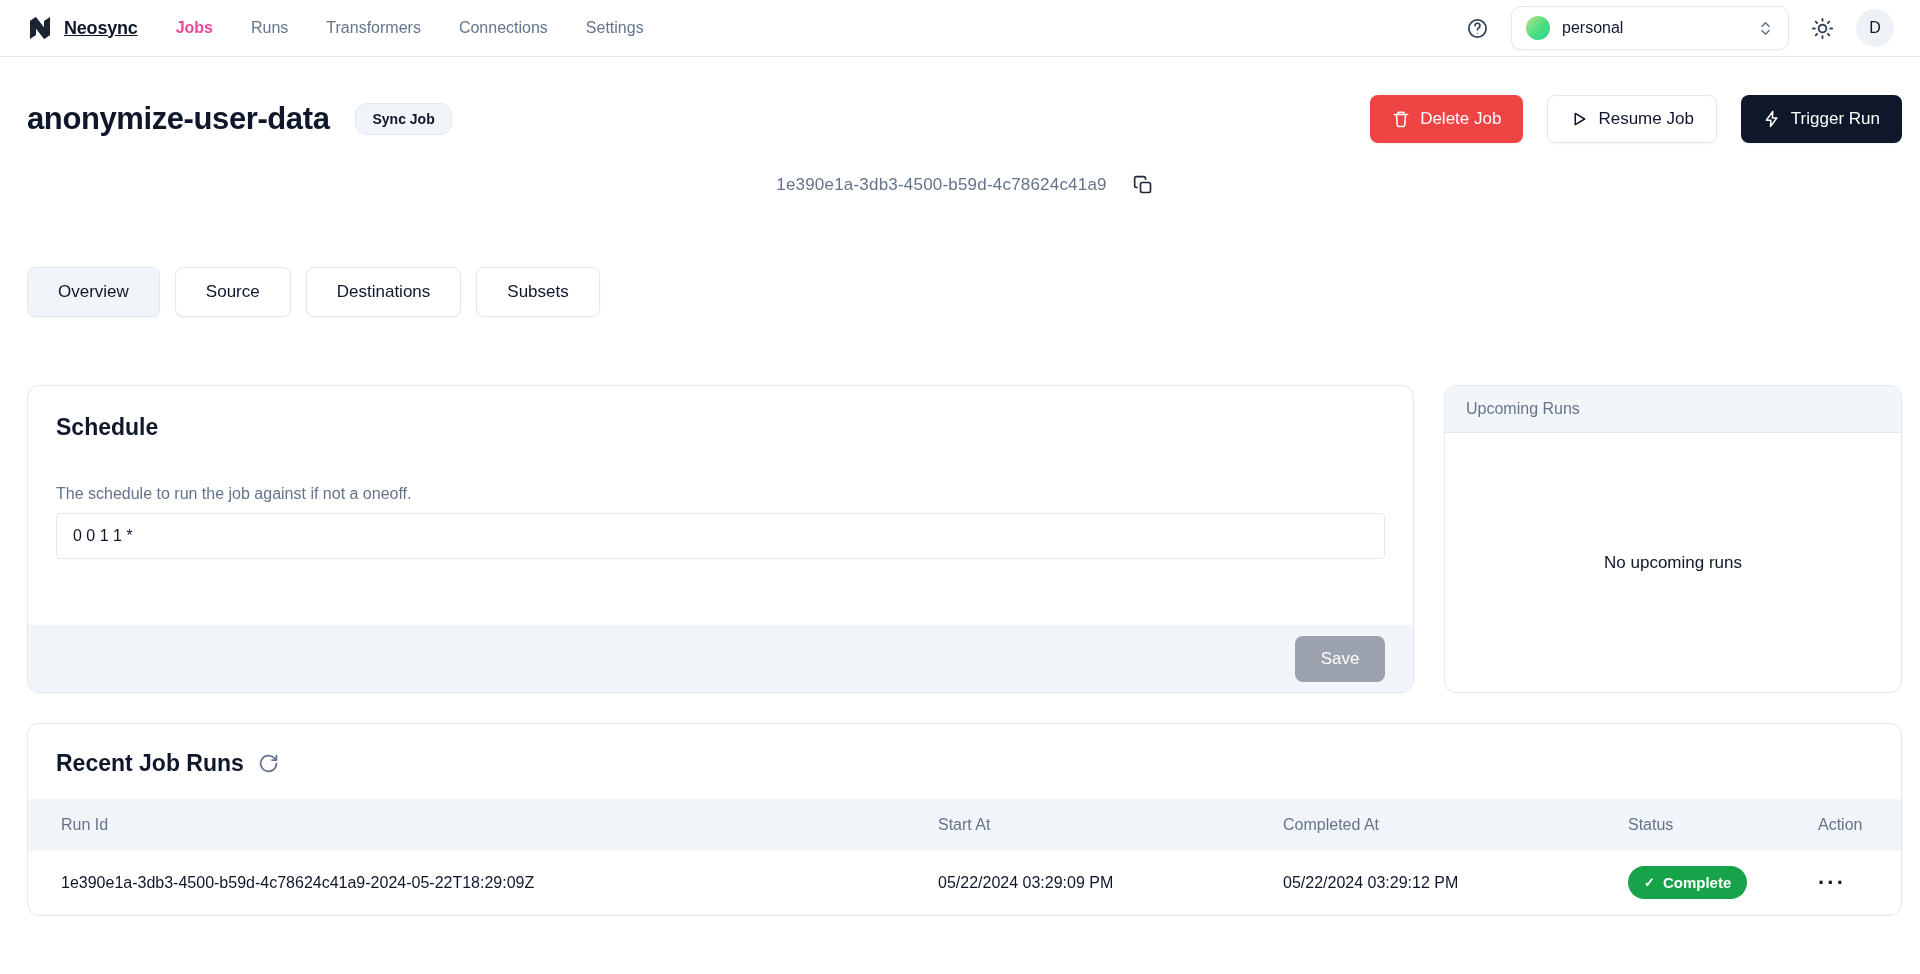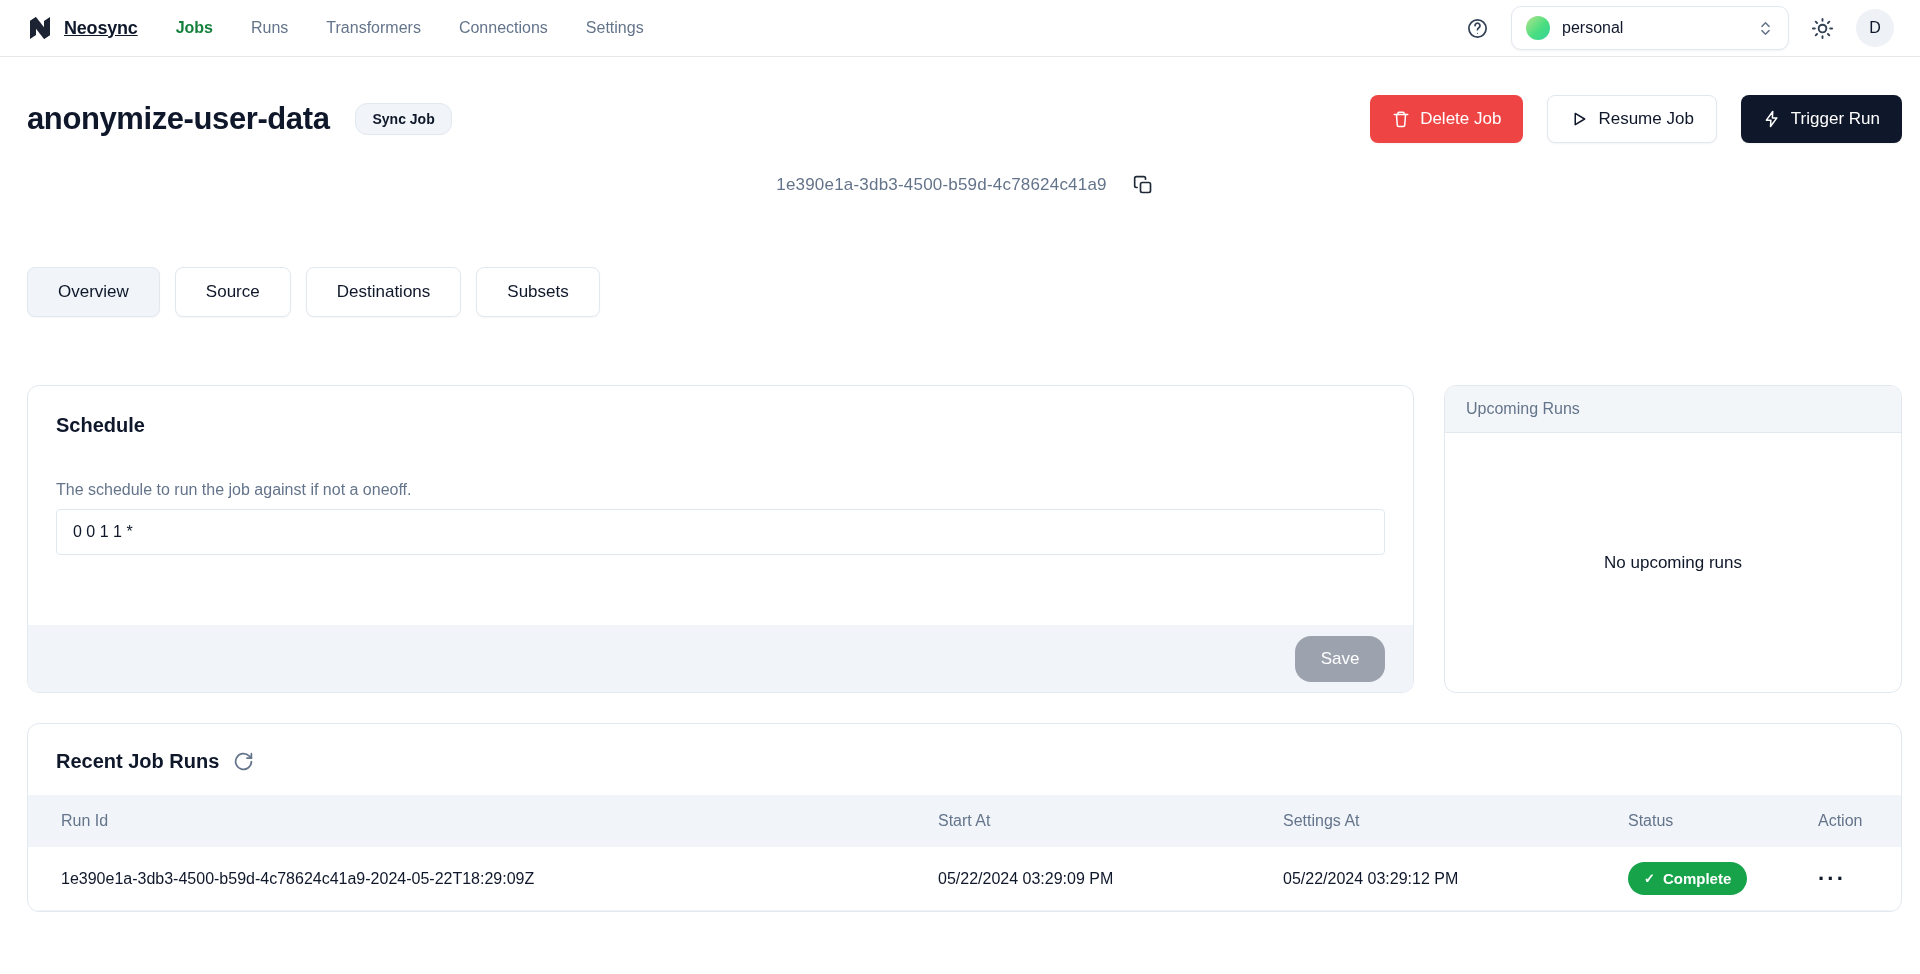--- a/index.html
+++ b/index.html
@@ -6,21 +6,21 @@
   html,body { width:1920px; height:974px; overflow:hidden; background:#fff;
     font-family:"Liberation Sans", sans-serif; color:#0f172a; }
 
   
   .topnav { height:57px; display:flex; align-items:center; gap:38px;
     padding:0 26px; border-bottom:1px solid #e5e7eb; background:#fff; }
   .brand { display:flex; align-items:center; gap:10px;text-decoration:underline; }
   .brand-name { font-size:18px; font-weight:700; letter-spacing:-.2px; }
   .nav-links { display:flex; align-items:center; gap:38px; }
   .nav-link { font-size:16px; color:#64748b; cursor:pointer; text-decoration:none; }
-  .nav-link.active { color:#15803d; font-weight:600; }
+  .nav-link.active { color:#ec4899; font-weight:600; }
   .nav-right { margin-left:auto; display:flex; align-items:center; gap:22px; }
   .icon-btn { display:flex; align-items:center; justify-content:center; cursor:pointer;
     color:#334155; background:none; border:none; }
   .account-select { display:flex; align-items:center; gap:12px; height:44px; width:278px;
     border:1px solid #e2e8f0; border-radius:10px; background:#fff; padding:0 14px;
     box-shadow:0 1px 2px rgba(0,0,0,.05); cursor:pointer; }
   .ws-avatar { width:24px; height:24px; border-radius:50%;
     background:linear-gradient(135deg,#b5e48c 0%,#4ade80 55%,#34d399 100%); }
   .ws-label { font-size:16px; font-weight:500; flex:1; text-align:left; }
   .user-avatar { width:38px; height:38px; border-radius:50%; background:#eef2f6;
@@ -51,29 +51,29 @@
     font-weight:500; color:#0f172a; background:#fff; border:1px solid #e2e8f0;
     border-radius:8px; cursor:pointer; box-shadow:0 1px 2px rgba(0,0,0,.04);
     font-family:inherit; }
   .tab.active { background:#f1f5f9; }
 
   
   .cards-row { margin-top:68px; display:flex; gap:30px; }
   .card { border:1px solid #e2e8f0; border-radius:12px; background:#fff; }
   .schedule-card { flex:1; height:308px; display:flex; flex-direction:column; overflow:hidden; }
   .schedule-body { padding:28px 28px 0; flex:1; }
-  .card-title { font-size:20px; font-weight:700; }
+  .card-title { font-size:23px; font-weight:700; }
   .schedule-desc { margin-top:44px; font-size:16px; color:#64748b; }
   .cron-input { margin-top:10px; width:100%; height:46px; border:1px solid #e2e8f0;
     border-radius:4px; padding:2px 16px; font-size:16px; font-weight:500; color:#0f172a;
     font-family:inherit; outline:none; }
   .schedule-footer { background:#f1f5f9; padding:10px 28px; display:flex;
     justify-content:flex-end; align-items:center; height:67px; }
   .btn-save { height:46px; width:90px; background:#9ca3af; color:#fff; border:none;
-    border-radius:16px; font-size:17px; font-weight:500; cursor:pointer; font-family:inherit; }
+    border-radius:8px; font-size:17px; font-weight:500; cursor:pointer; font-family:inherit; }
 
   .upcoming-card { width:458px; height:308px; display:flex; flex-direction:column; overflow:hidden; }
   .upcoming-header { background:#f3f6f9; border-bottom:1px solid #e2e8f0;
     padding:14px 21px; font-size:16px; color:#64748b; }
   .upcoming-body { flex:1; display:flex; align-items:center; justify-content:center;
     font-size:17px; font-weight:500; color:#0f172a; }
 
   
   .recent-card { margin-top:30px; overflow:hidden; }
   .recent-title-row { display:flex; align-items:center; gap:14px; padding:26px 28px 22px; }
@@ -219,21 +219,21 @@
       <button class="icon-btn refresh-btn">
         <svg width="21" height="21" viewBox="0 0 24 24" fill="none" stroke="currentColor" stroke-width="2" stroke-linecap="round" stroke-linejoin="round">
           <path d="M21 12a9 9 0 1 1-2.64-6.36L21 8"></path>
           <path d="M21 3v5h-5"></path>
         </svg>
       </button>
     </div>
     <div class="grid-row thead">
       <div>Run Id</div>
       <div>Start At</div>
-      <div>Settings At</div>
+      <div>Completed At</div>
       <div>Status</div>
       <div>Action</div>
     </div>
     <div class="grid-row trow">
       <div>1e390e1a-3db3-4500-b59d-4c78624c41a9-2024-05-22T18:29:09Z</div>
       <div>05/22/2024 03:29:09 PM</div>
       <div>05/22/2024 03:29:12 PM</div>
       <div>
         <span class="status-badge">
           <span class="check">✓</span>

